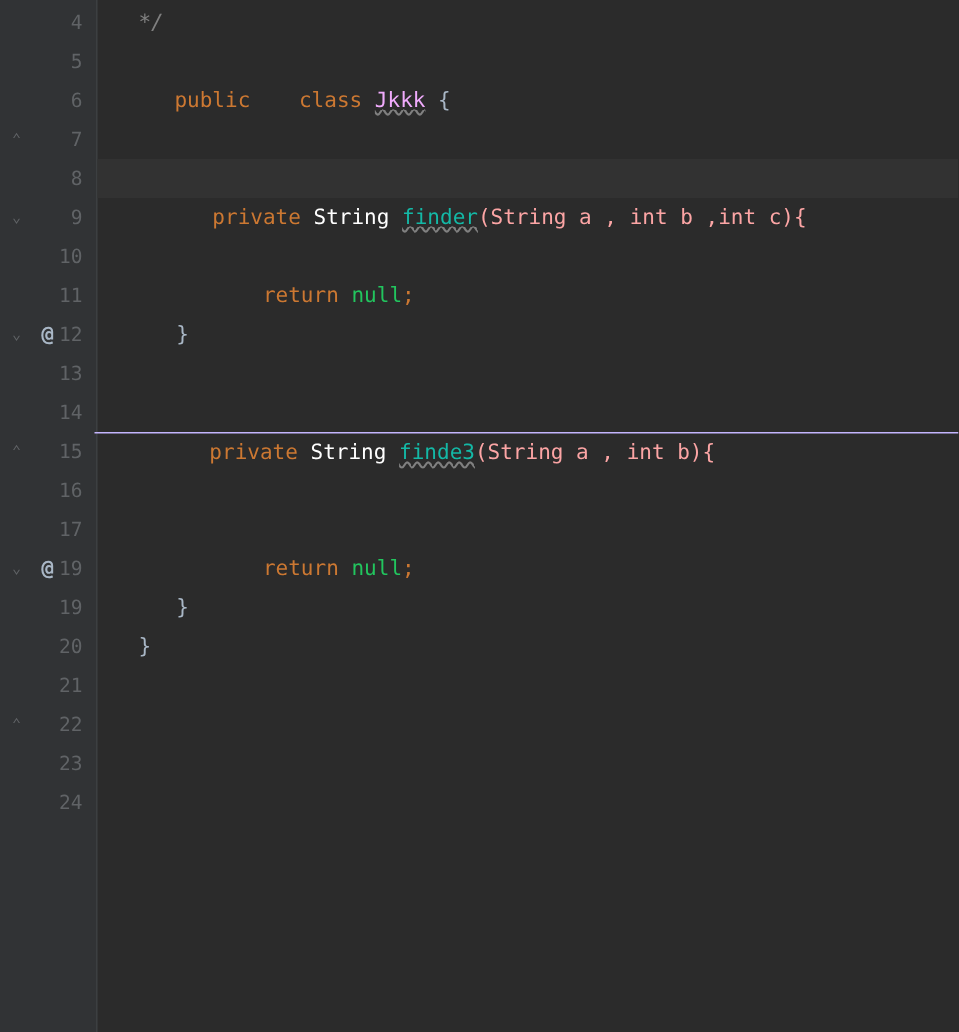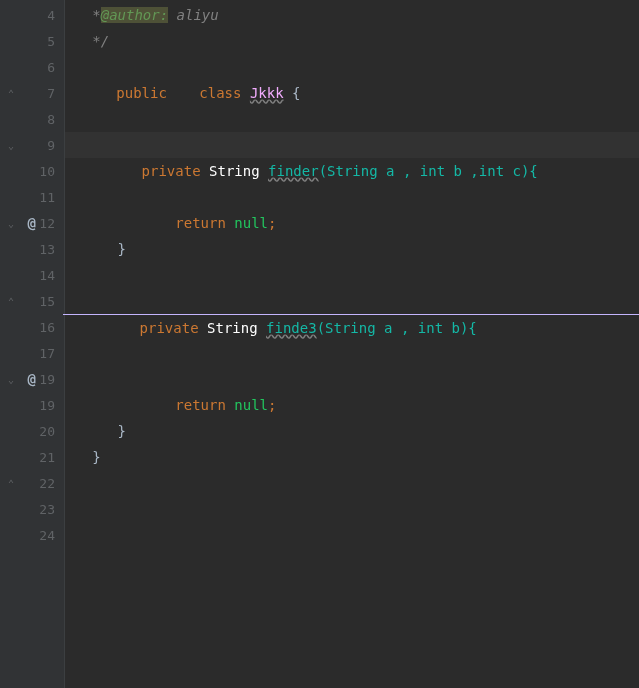--- a/index.html
+++ b/index.html
@@ -66,21 +66,21 @@
     }
     .highlighted-line {
       background: #323232;
     }
     .comment { color: #808080; font-style: italic; }
     .doctag-hl { color: #629755; font-style: italic; background: #4e5137; }
     .keyword { color: #cc7832; margin-left: 24px; }
     .type { color: #ffffff; }
     .method-wavy { color: #14b8a6; text-decoration: underline wavy #808080; }
     .brace { color: #a9b7c6; }
-    .param { color: #14b8a6; }
+    .param { color: #fca5a5; }
     .null { color: #22c55e; }
     .semi { color: #cc7832; }
     .classname { color: #f0abfc; text-decoration: underline wavy #808080; }
     .value { color: #808080; font-style: italic; }
     .separator {
       border-top: 1px solid #c4b5fd;
       margin-left: -2px;
     }
   </style>
 </head>
@@ -154,21 +154,20 @@
         <span class="line-num">22</span>
       </div>
     <div class="gutter-row">
         <span class="line-num">23</span>
       </div>
     <div class="gutter-row">
         <span class="line-num">24</span>
       </div>
   </div>
   <div class="code-area">
-    <div class="code-line"><span class="comment">   *</span><span class="doctag-hl">@author:</span><span class="value"> aliyu</span></div>
     <div class="code-line"><span class="comment">   */</span></div>
     <div class="code-line"></div>
     <div class="code-line">   <span class="keyword">public</span> <span class="keyword">class</span> <span class="classname">Jkkk</span><span class="brace"> {</span></div>
     <div class="code-line"></div>
     <div class="code-line highlighted-line"></div>
     <div class="code-line">      <span class="keyword">private</span> <span class="type">String</span> <span class="method-wavy">finder</span><span class="param">(String a , int b ,int c){</span></div>
     <div class="code-line"></div>
     <div class="code-line">          <span class="keyword">return</span> <span class="null">null</span><span class="semi">;</span></div>
     <div class="code-line"><span class="brace">      }</span></div>
     <div class="code-line"></div>

